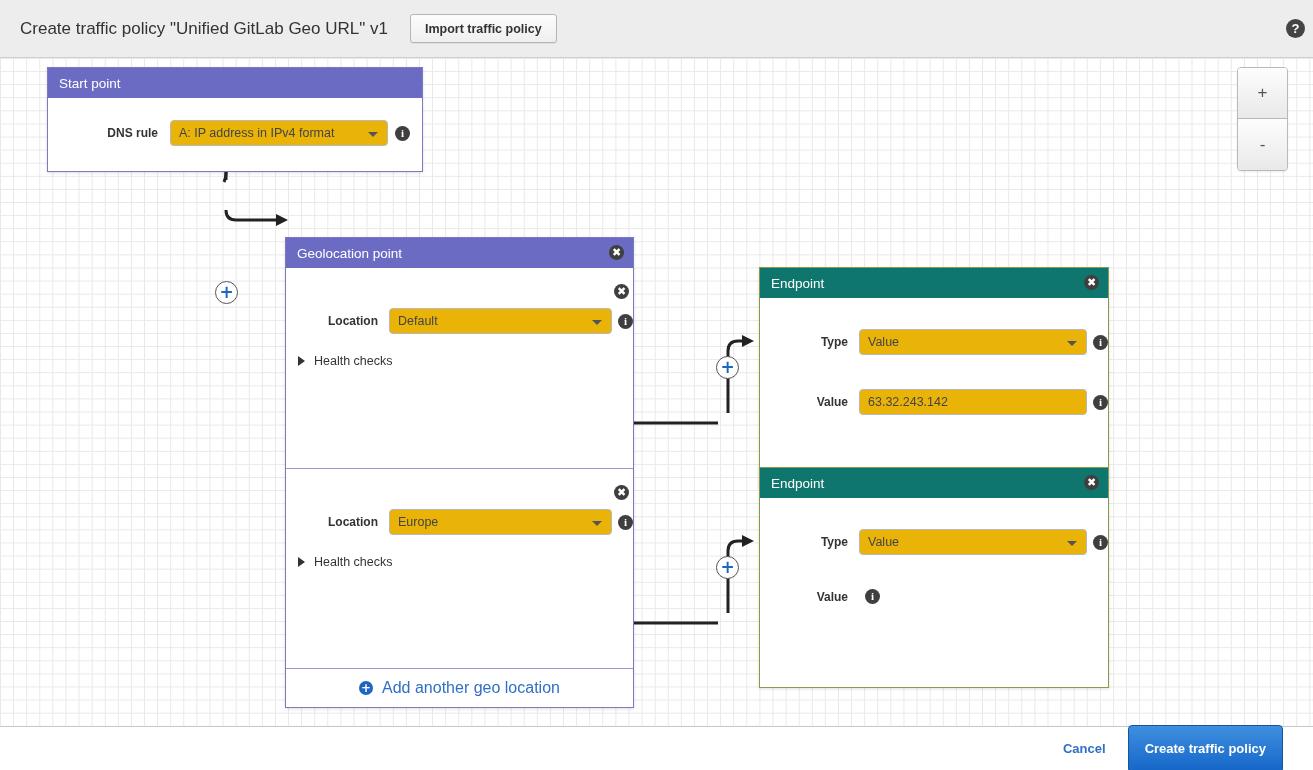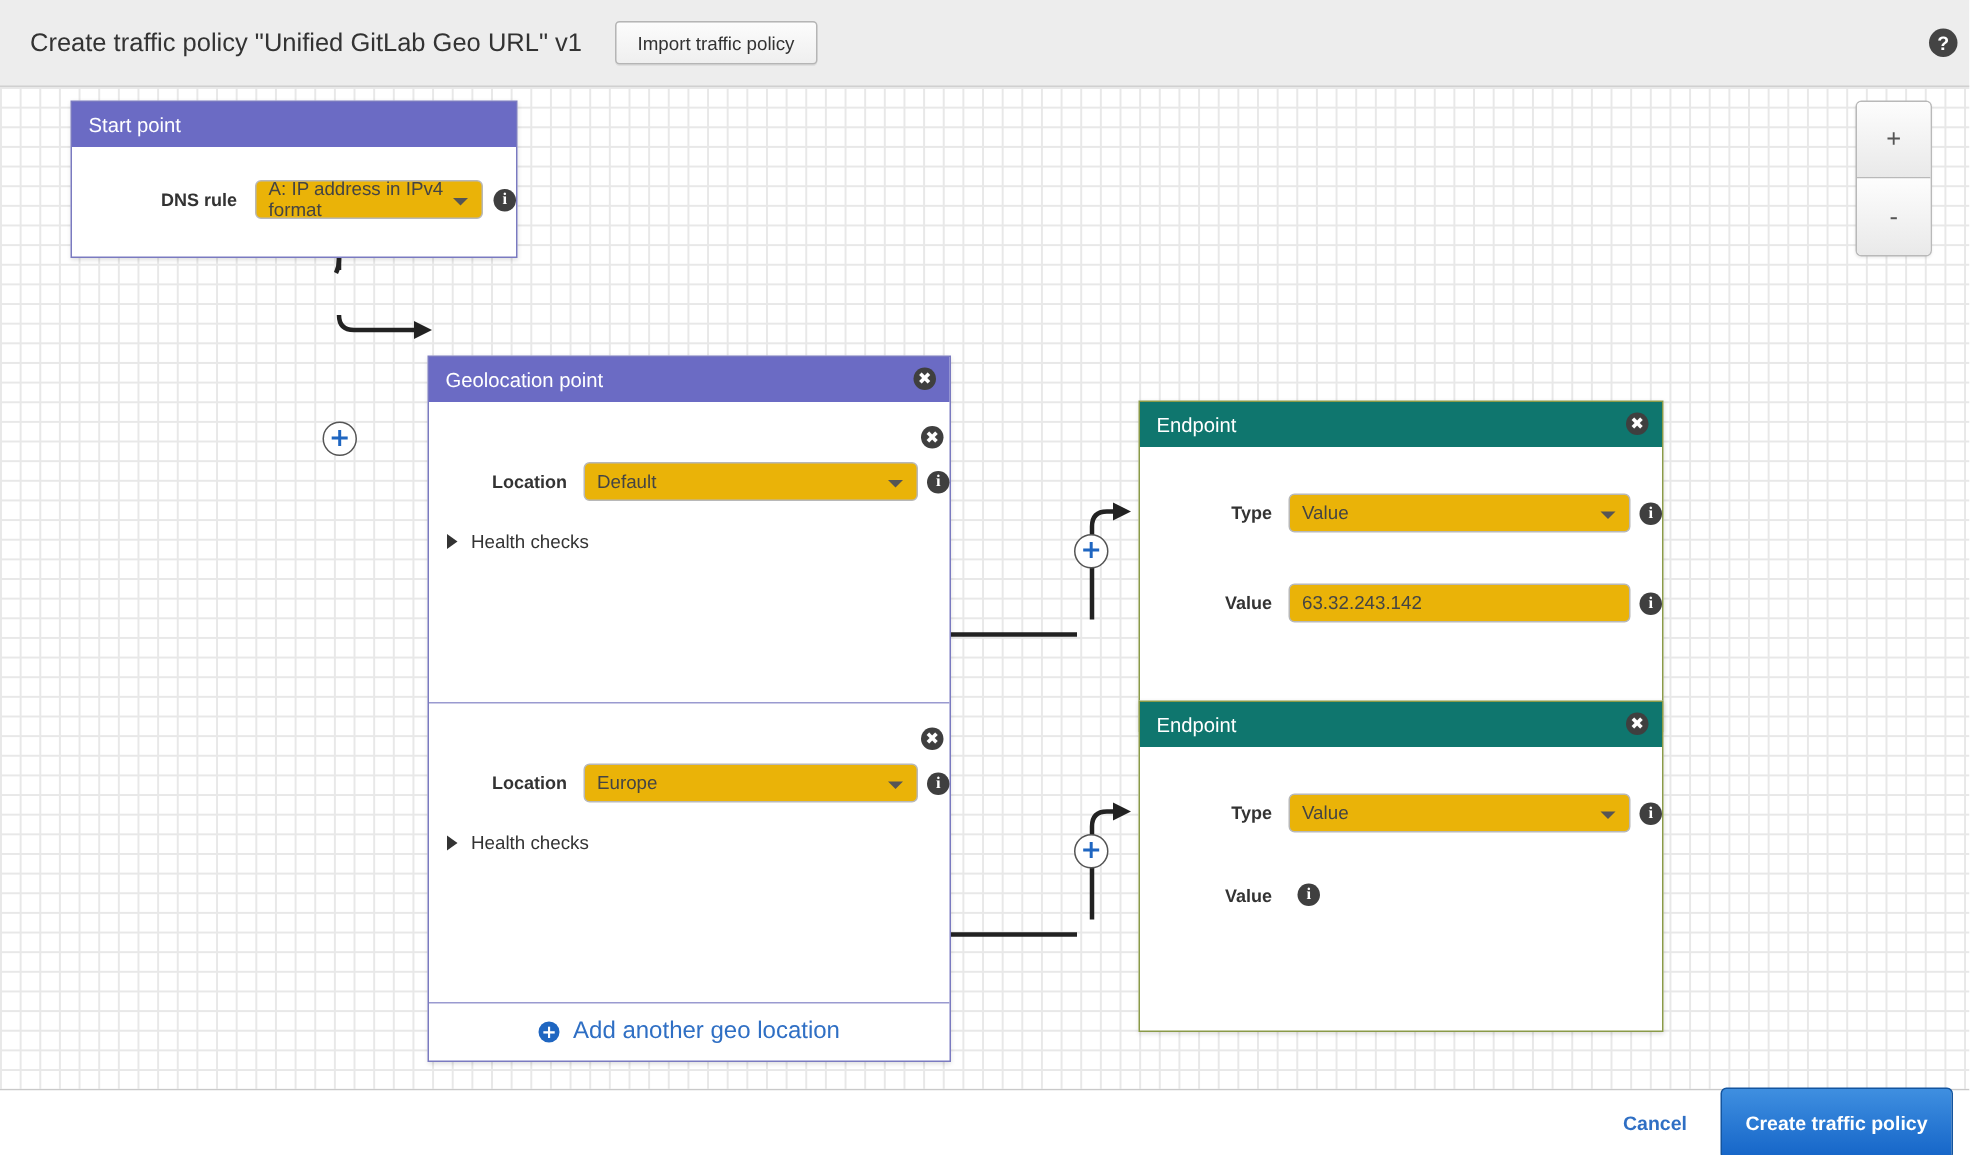--- a/index.html
+++ b/index.html
@@ -22,21 +22,21 @@
   .page-title {
     margin-left: 20px;
     font-size: 17px; color: #333333; font-weight: 400;
     white-space: nowrap;
   }
   .import-btn {
     margin-left: 22px;
     height: 29px; padding: 0 14px;
     background: linear-gradient(to bottom,#fcfcfc 0%, #efefef 100%);
     border: 1px solid #b5b5b5; border-radius: 3px;
-    font-size: 12.5px; font-weight: normal; color: #333333;
+    font-size: 12.5px; font-weight: bold; color: #333333;
     display: flex; align-items: center; cursor: pointer;
     box-shadow: 0 1px 0 rgba(0,0,0,0.06);
   }
   .help-icon {
     position: absolute; right: 8px; top: 19px;
     width: 19px; height: 19px; border-radius: 50%;
     background: #444444; color: #ffffff;
     font-size: 13px; font-weight: bold;
     display: flex; align-items: center; justify-content: center;
     cursor: pointer; line-height: 1;
@@ -157,21 +157,21 @@
     color: #1f66c1; font-size: 17px; font-weight: bold; line-height: 1;
     cursor: pointer; font-family: "DejaVu Sans", sans-serif;
     z-index: 5;
   }
 
   
   .footer {
     position: absolute; left: 0; bottom: 0; width: 1313px; height: 43px;
     background: #ffffff;
     display: flex; align-items: center; justify-content: flex-end;
-    padding-right: 11px; gap: 22px;
+    padding-right: 30px; gap: 22px;
   }
   .cancel-link {
     font-size: 13px; font-weight: bold; color: #2f6fc4; cursor: pointer;
   }
   .create-btn {
     height: 48px; padding: 0 16px; border-radius: 4px;
     background: linear-gradient(to bottom,#3f8fe0 0%, #1565c8 100%);
     border: 1px solid #14559f; color: #ffffff;
     font-size: 13px; font-weight: bold;
     display: flex; align-items: center; cursor: pointer;
@@ -210,21 +210,21 @@
     </svg>
     <div class="plus-node" style="left:716px; top:298px;">+</div>
 
     <svg class="conn" style="left:630px; top:468px; width:130px; height:110px;">
       <path d="M 0 97 L 88 97" stroke="#222222" stroke-width="3" fill="none"></path>
       <path d="M 98 87 L 98 25 Q 98 15 108 15 L 112 15" stroke="#222222" stroke-width="3" fill="none"></path>
       <path d="M 112 9 L 124 15 L 112 21 Z" fill="#222222"></path>
     </svg>
     <div class="plus-node" style="left:716px; top:498px;">+</div>
 
-    <div class="node" style="left:47px; top:9px; width:298px; height:105px;">
+    <div class="node" style="left:47px; top:9px; width:376px; height:105px;">
       <div class="node-hd">
         <span class="node-hd-title">Start point</span>
       </div>
       <div class="node-body" style="height:74px;">
         <div class="frow" style="padding:22px 0 0 0;">
           <span class="flabel" style="width:110px; margin-right:12px;">DNS rule</span>
           <div class="fctl" style="width:218px;">
             <span>A: IP address in IPv4 format</span>
             <span class="caret"></span>
           </div>

